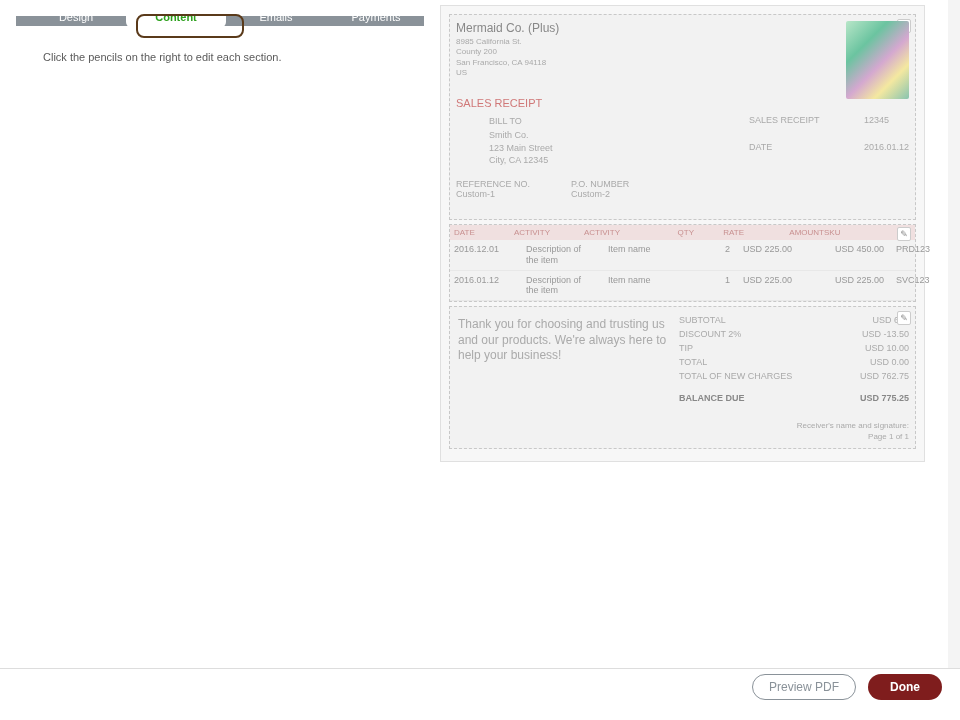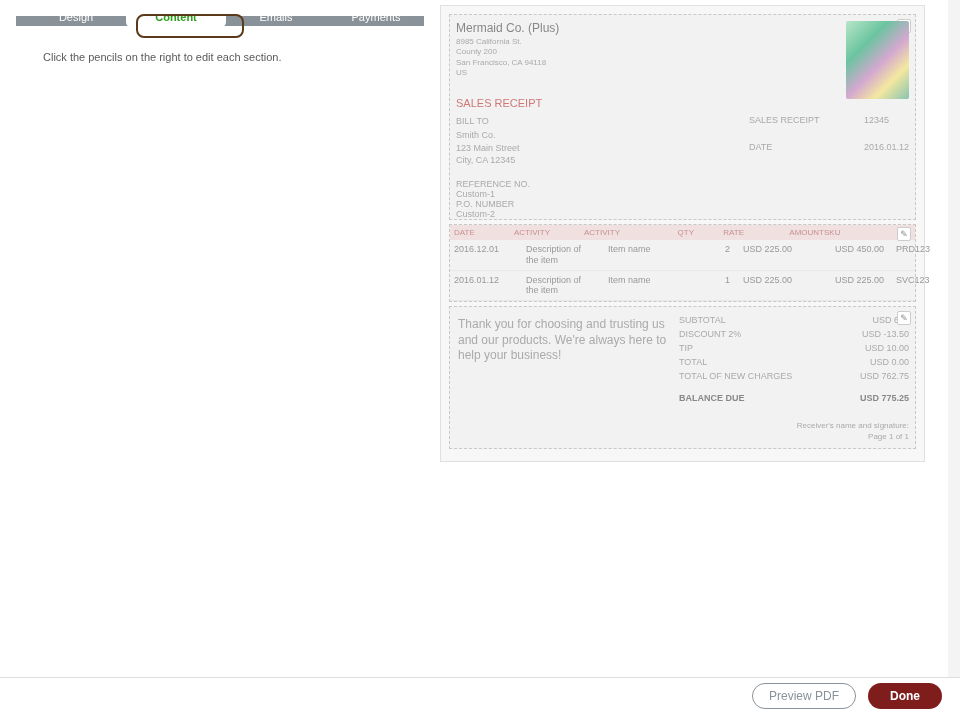--- a/index.html
+++ b/index.html
@@ -105,33 +105,33 @@
       position: absolute;
       right: 6px;
       top: 6px;
       width: 63px;
       height: 78px;
       background: linear-gradient(135deg, #b8e6c8 0%, #6bc4a0 30%, #d4a8d0 55%, #f4e8a0 75%, #88c4b0 100%);
       border-radius: 2px;
     }
 
     .doc-title { color: #d07878; font-size: 11px; margin: 18px 0 6px 0; }
-    .header-grid { display: flex; }
+    .header-grid { display: flex; margin-left: 33px; }
     .header-left { flex: 1; font-size: 9px; color: #aaa; line-height: 1.4; }
     .header-left .lbl { color: #aaa; margin-bottom: 2px; }
     .header-right {
       width: 160px;
       font-size: 9px;
       color: #aaa;
       display: grid;
       grid-template-columns: 1fr auto;
       column-gap: 10px;
       row-gap: 2px;
     }
-    .refs { display: flex; margin-top: 12px; font-size: 9px; color: #aaa; flex-direction: column; }
+    .refs { display: flex; margin-top: 12px; font-size: 9px; color: #aaa; }
     .ref { width: 115px; }
     .ref .lbl { color: #aaa; }
 
     
     .tbl .thead {
       display: grid;
       grid-template-columns: 60px 70px 70px 40px 50px 80px 50px;
       background: #f0e0e0;
       padding: 3px 4px;
       font-size: 8px;
@@ -157,21 +157,21 @@
     }
     .msg { flex: 1; font-size: 12px; color: #aaa; line-height: 1.3; padding: 4px 2px; }
     .tot-rows { width: 230px; font-size: 9px; color: #aaa; }
     .tot-row { display: flex; justify-content: space-between; padding: 2px 0; }
     .tot-row.bold { color: #888; font-weight: bold; }
     .sig { text-align: right; font-size: 8px; color: #aaa; margin-top: 16px; line-height: 1.3; }
 
     
     .footer {
       position: absolute;
-      bottom: 7px;
+      bottom: 16px;
       left: 0;
       right: 0;
       height: 36px;
       border-top: 1px solid #ddd;
       background: #fff;
       display: flex;
       justify-content: flex-end;
       align-items: center;
       padding-right: 18px;
       gap: 12px;

